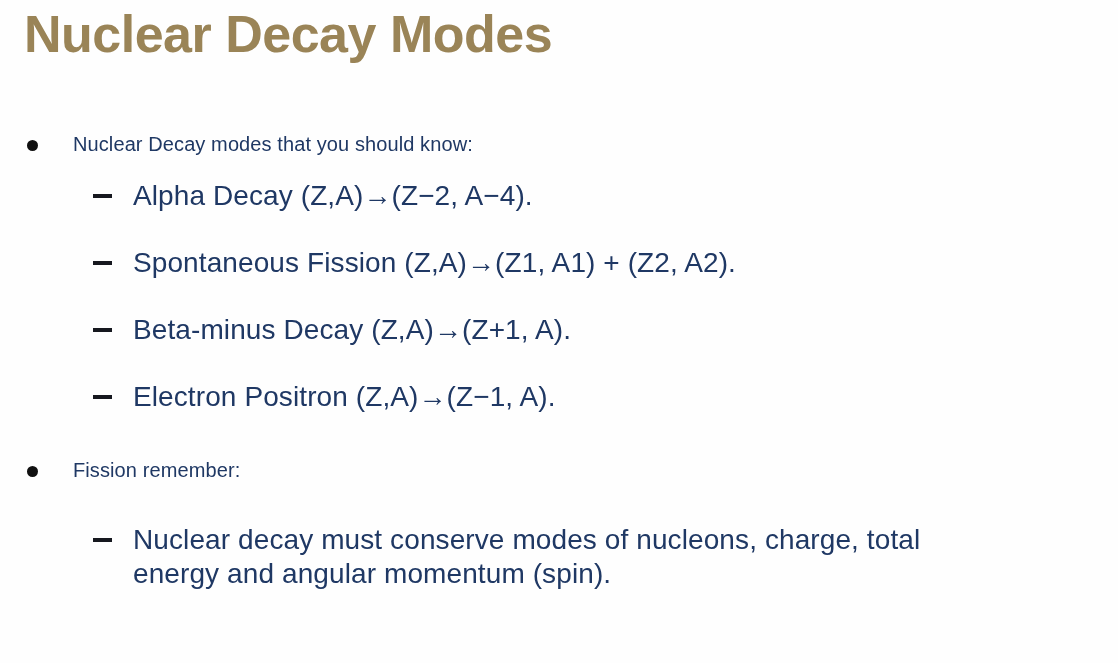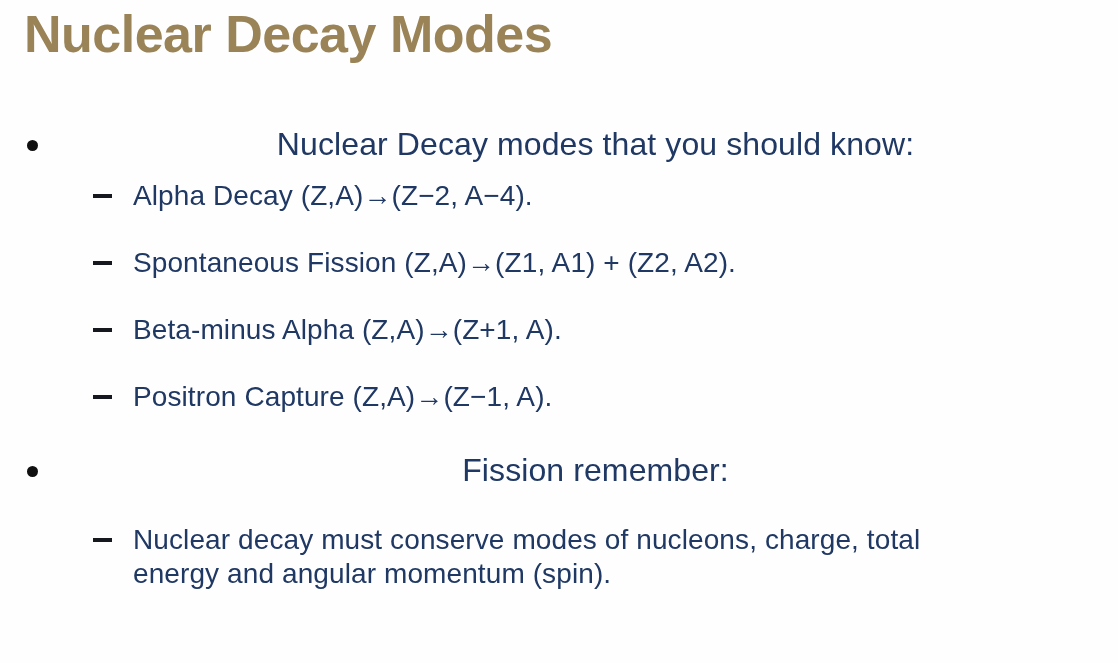--- a/index.html
+++ b/index.html
@@ -39,24 +39,23 @@
     left: 0;
     top: 124px;
     width: 1118px;
   }
 
   
   .l1 {
     position: relative;
     padding-left: 73px;
     color: #1f3864;
-    font-size: 32px;
+    font-size: 20px;
     line-height: 40px;
     letter-spacing: 0.1px;
-    text-align: center;
   }
   .l1 .dot {
     position: absolute;
     left: 27px;
     top: 16px;
     width: 11px;
     height: 11px;
     border-radius: 50%;
     background: #101010;
   }
@@ -108,27 +107,27 @@
         <span>Alpha Decay (Z,A)→(Z−2, A−4).</span>
       </div>
 
       <div class="l2 sub-item">
         <span class="dash"></span>
         <span>Spontaneous Fission (Z,A)→(Z1, A1) + (Z2, A2).</span>
       </div>
 
       <div class="l2 sub-item">
         <span class="dash"></span>
-        <span>Beta-minus Alpha (Z,A)→(Z+1, A).</span>
+        <span>Beta-minus Decay (Z,A)→(Z+1, A).</span>
       </div>
 
 
       <div class="l2 sub-item">
         <span class="dash"></span>
-        <span>Positron Capture (Z,A)→(Z−1, A).</span>
+        <span>Electron Positron (Z,A)→(Z−1, A).</span>
       </div>
 
     </div>
 
     <div class="l1 gap-group-2">
       <span class="dot"></span>
       <span>Fission remember:</span>
     </div>
 
     <div class="gap-final">

